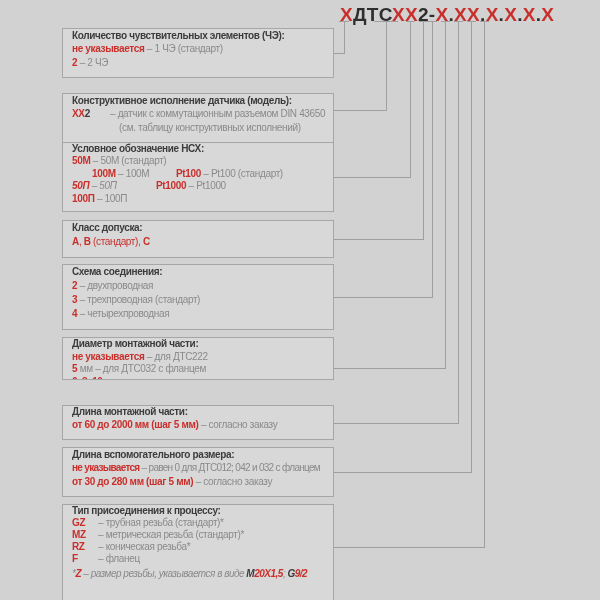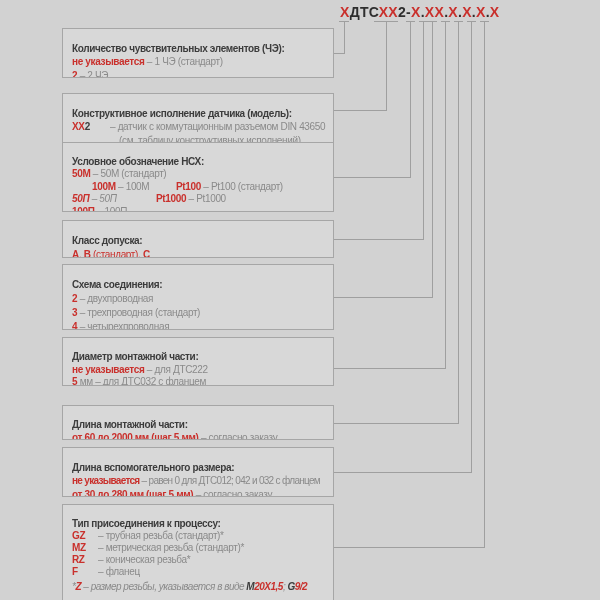--- a/index.html
+++ b/index.html
@@ -1,22 +1,22 @@
 <!DOCTYPE html>
 <html><head>
 <meta charset="utf-8">
 <style>
   html,body{margin:0;padding:0;background:#d2d2d2;}
   .canvas{position:relative;width:600px;height:600px;background:#d2d2d2;
           font-family:"Liberation Sans",sans-serif;overflow:hidden;}
-  .code{position:absolute;left:340px;top:4px;font-size:14px;font-weight:bold;
+  .code{position:absolute;left:340px;top:4px;font-size:19px;font-weight:bold;
         letter-spacing:.3px;white-space:pre;}
   .cs-r{color:#c9302c;} .cs-d{color:#2e2e2e;}
   .box{position:absolute;left:62px;width:272px;box-sizing:border-box;
-       background:#d8d8d8;border:1px solid #a6a6a6;padding:13px 9px;
+       background:#d8d8d8;border:1px solid #a6a6a6;padding:0 9px;
        font-size:10px;letter-spacing:-.35px;color:#8a8a8a;overflow:hidden;}
   .title{color:#3c3c3c;font-weight:bold;white-space:pre;}
   .line{white-space:pre;}
   .cell{display:inline-block;vertical-align:baseline;}
   .rb{color:#c9302c;font-weight:bold;}
   .r{color:#c9302c;}
   .g{color:#8a8a8a;}
   .db{color:#3c3c3c;font-weight:bold;}
   .gi{color:#8a8a8a;font-style:italic;}
   .rbi{color:#c9302c;font-weight:bold;font-style:italic;}
@@ -51,21 +51,21 @@
     <div class="box" style="top: 220px; height: 38px; line-height: 14px;">
       <div class="title">Класс допуска:</div>
       <div class="line"><span class="cell"><span class="rb">А</span><span class="r">, </span><span class="rb">В</span><span class="r"> (стандарт), </span><span class="rb">С</span></span></div>
     </div>
     <div class="box" style="top: 264px; height: 66px; line-height: 14px;">
       <div class="title">Схема соединения:</div>
       <div class="line"><span class="cell"><span class="rb">2</span><span class="g"> – двухпроводная</span></span></div>
       <div class="line"><span class="cell"><span class="rb">3</span><span class="g"> – трехпроводная (стандарт)</span></span></div>
       <div class="line"><span class="cell"><span class="rb">4</span><span class="g"> – четырехпроводная</span></span></div>
     </div>
-    <div class="box" style="top: 337px; height: 49px; line-height: 12.6px;">
+    <div class="box" style="top: 337px; height: 43px; line-height: 12.6px;">
       <div class="title">Диаметр монтажной части:</div>
       <div class="line"><span class="cell"><span class="rb">не указывается</span><span class="g"> – для ДТС222</span></span></div>
       <div class="line"><span class="cell"><span class="rb">5</span><span class="g"> мм – для ДТС032 с фланцем</span></span></div>
       <div class="line"><span class="cell"><span class="rb">6, 8, 10</span><span class="g"> мм согласно заказу</span></span></div>
     </div>
     <div class="box" style="top: 405px; height: 35px; line-height: 12.5px;">
       <div class="title">Длина монтажной части:</div>
       <div class="line"><span class="cell"><span class="rb">от 60 до 2000 мм (шаг 5 мм)</span><span class="g"> – согласно заказу</span></span></div>
     </div>
     <div class="box" style="top: 447px; height: 50px; line-height: 13.3px;">

